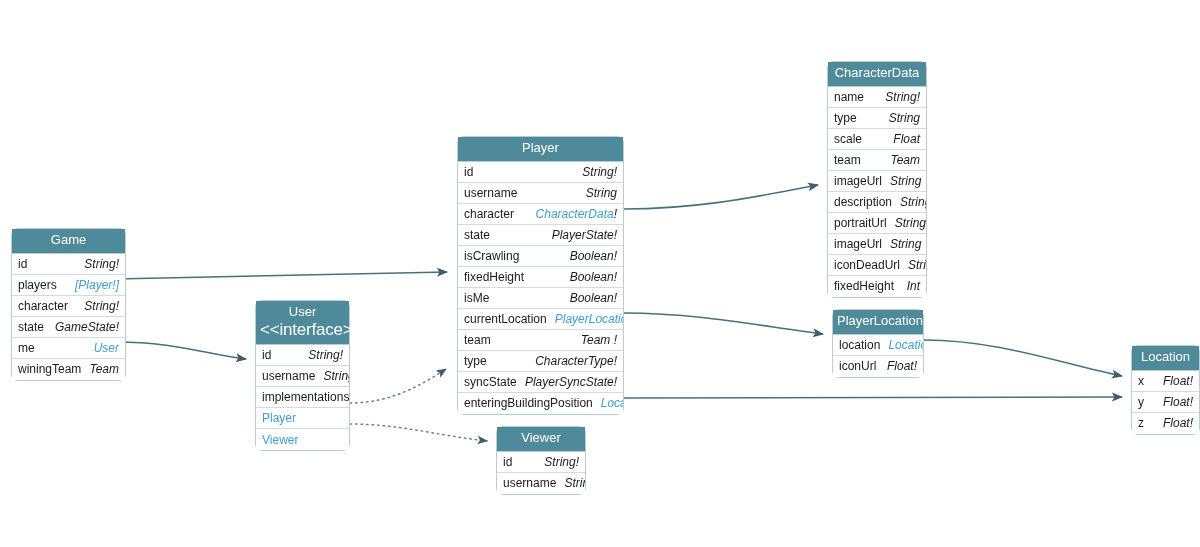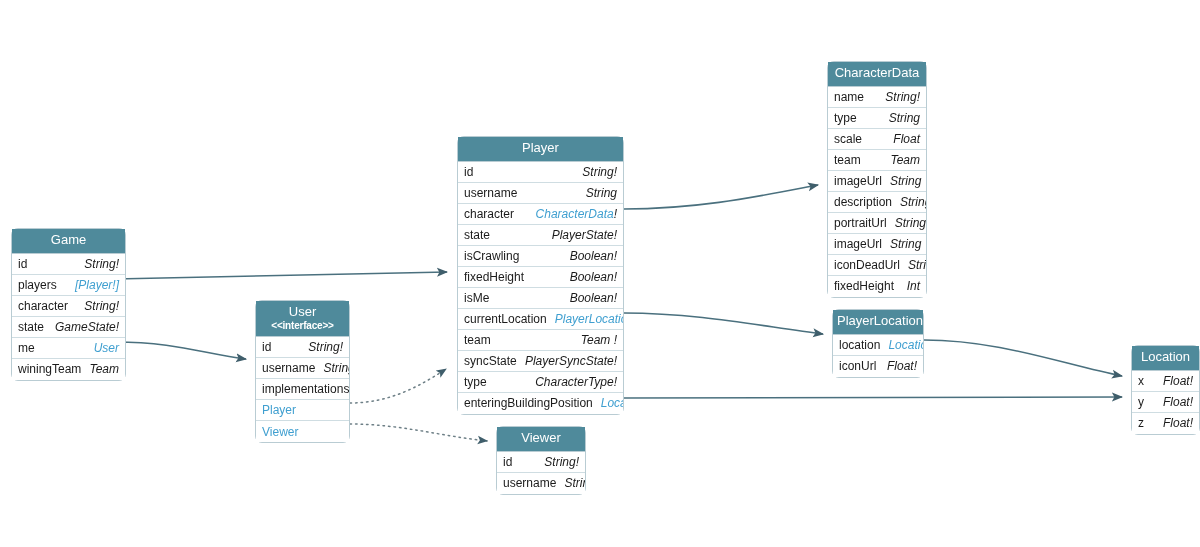--- a/index.html
+++ b/index.html
@@ -39,23 +39,22 @@
     color: #ffffff;
     text-align: center;
     font-size: 13px;
     line-height: 1.15;
     padding: 4px 4px 5px 4px;
     box-sizing: border-box;
     border-bottom: 1px solid #b9ccd3;
   }
   .entity-header .sub {
     display: block;
-    font-size: 10px;
+    font-size: 17px;
     letter-spacing: -0.2px;
-    font-weight: bold;
   }
   .row {
     display: flex;
     align-items: center;
     justify-content: space-between;
     box-sizing: border-box;
     height: 21px;
     padding: 0 6px;
     font-size: 12px;
     color: #1b1b1b;
@@ -203,28 +202,28 @@
     </div>
     <div class="row">
       <span class="fname">currentLocation</span>
       <span class="ftype"><span class="ref">PlayerLocation</span></span>
     </div>
     <div class="row">
       <span class="fname">team</span>
       <span class="ftype plain">Team !</span>
     </div>
     <div class="row">
+      <span class="fname">type</span>
+      <span class="ftype plain">CharacterType!</span>
+    </div>
+    <div class="row">
       <span class="fname">syncState</span>
       <span class="ftype plain">PlayerSyncState!</span>
     </div>
     <div class="row">
-      <span class="fname">type</span>
-      <span class="ftype plain">CharacterType!</span>
-    </div>
-    <div class="row">
       <span class="fname">enteringBuildingPosition</span>
       <span class="ftype ref">Location</span>
     </div>
   </div>
 
   <div class="entity" id="ent-viewer">
     <div class="entity-header">Viewer</div>
     <div class="row">
       <span class="fname">id</span>
       <span class="ftype plain">String!</span>

